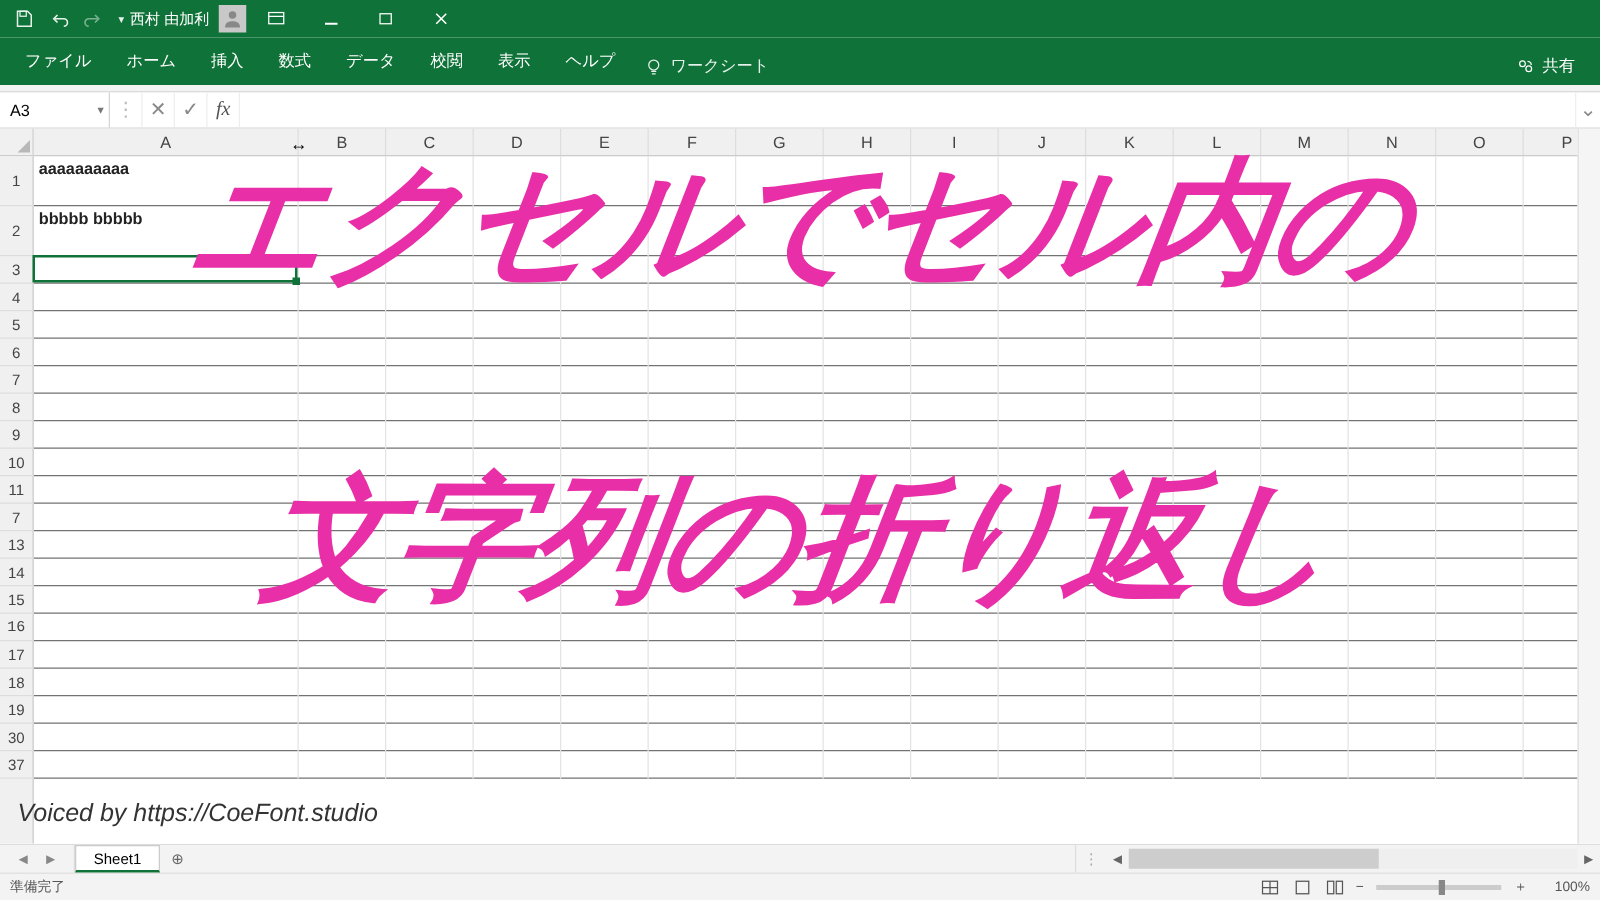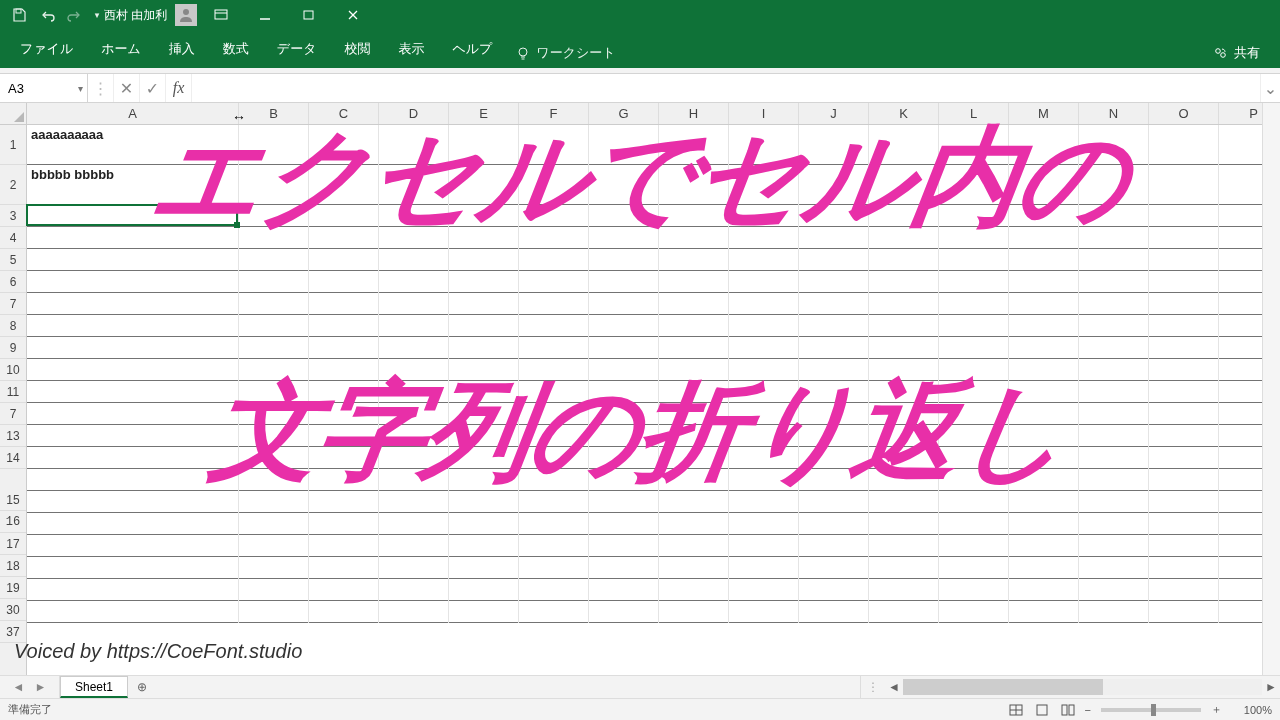--- a/index.html
+++ b/index.html
@@ -209,21 +209,21 @@
       <div class="rh" style="height: 22px;">5</div>
       <div class="rh" style="height: 22px;">6</div>
       <div class="rh" style="height: 22px;">7</div>
       <div class="rh" style="height: 22px;">8</div>
       <div class="rh" style="height: 22px;">9</div>
       <div class="rh" style="height: 22px;">10</div>
       <div class="rh" style="height: 22px;">11</div>
       <div class="rh" style="height: 22px;">7</div>
       <div class="rh" style="height: 22px;">13</div>
       <div class="rh" style="height: 22px;">14</div>
-      <div class="rh" style="height: 22px; margin-top: 20px;">15</div>
+      <div class="rh" style="height: 22px;">15</div>
       <div class="rh" style="height: 22px; font-family: Liberation Mono, monospace;">16</div>
       <div class="rh" style="height: 22px;">17</div>
       <div class="rh" style="height: 22px;">18</div>
       <div class="rh" style="height: 22px;">19</div>
       <div class="rh" style="height: 22px;">30</div>
       <div class="rh" style="height: 22px;">37</div>
     </div>
   <div class="grid" id="grid">
       <div class="grow" style="height: 40px;">
         <div class="gcell" style="width: 212px; height: 40px;">aaaaaaaaaa</div>

